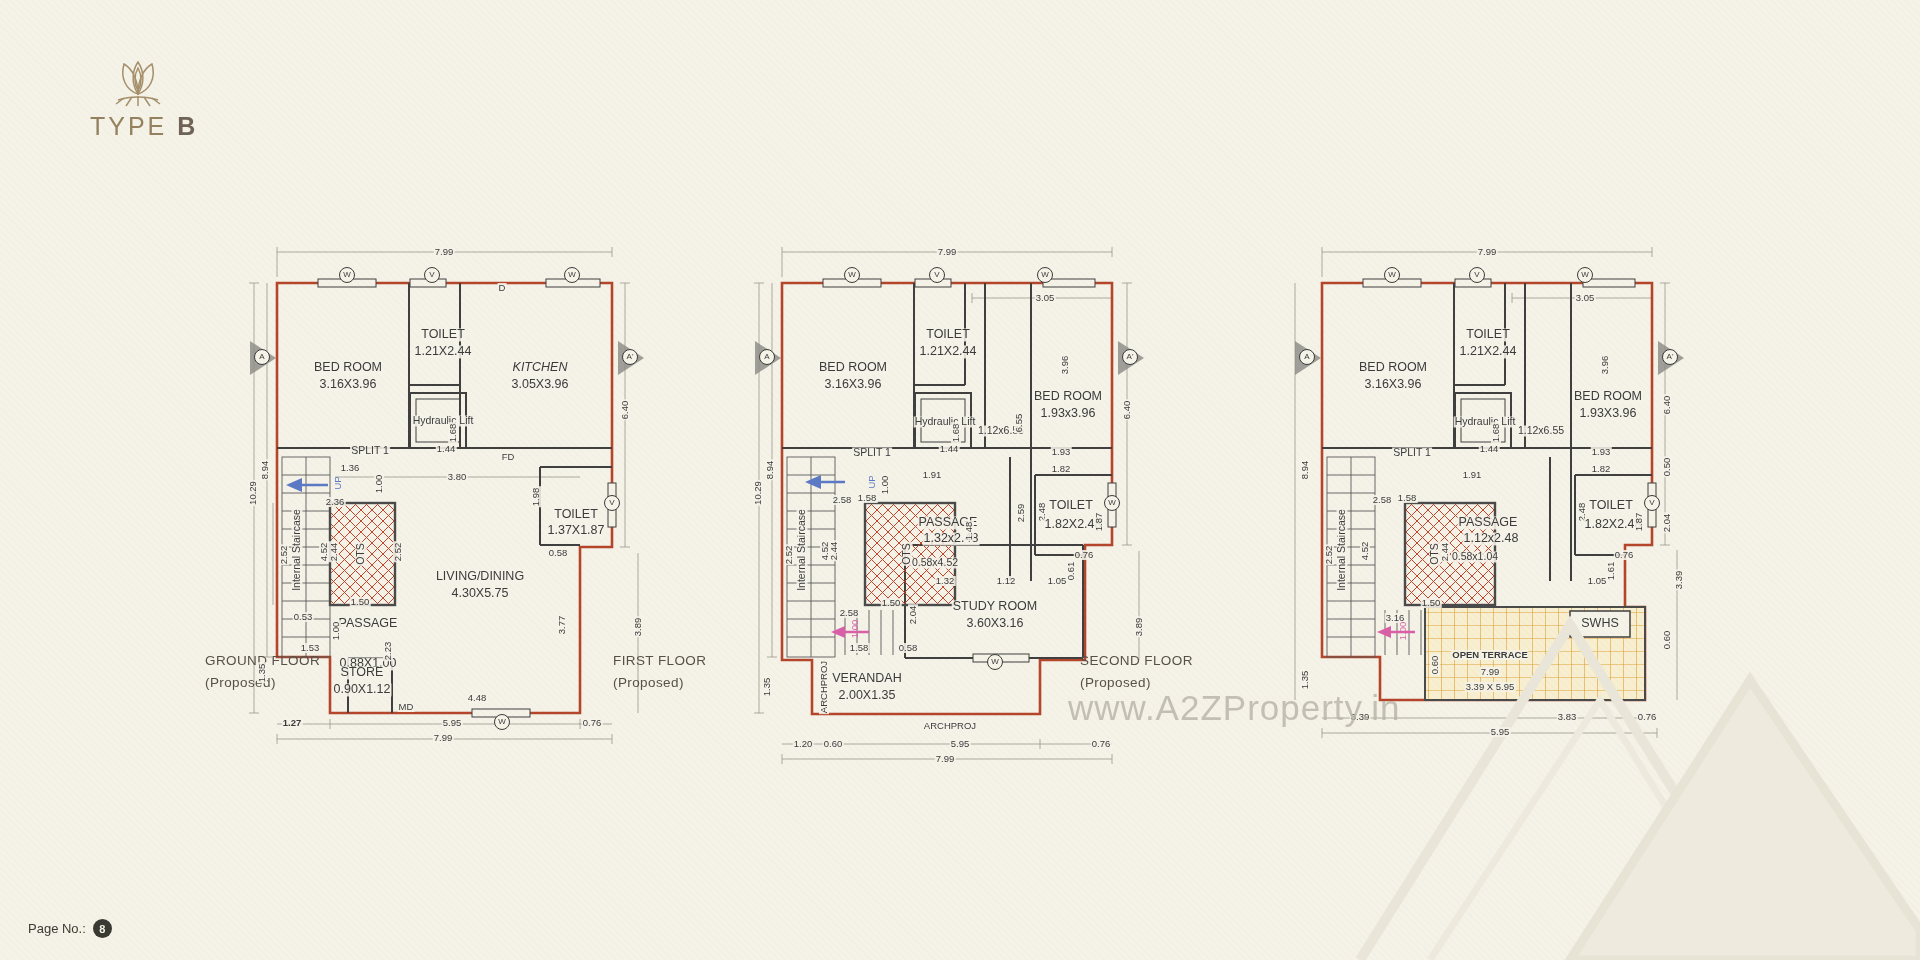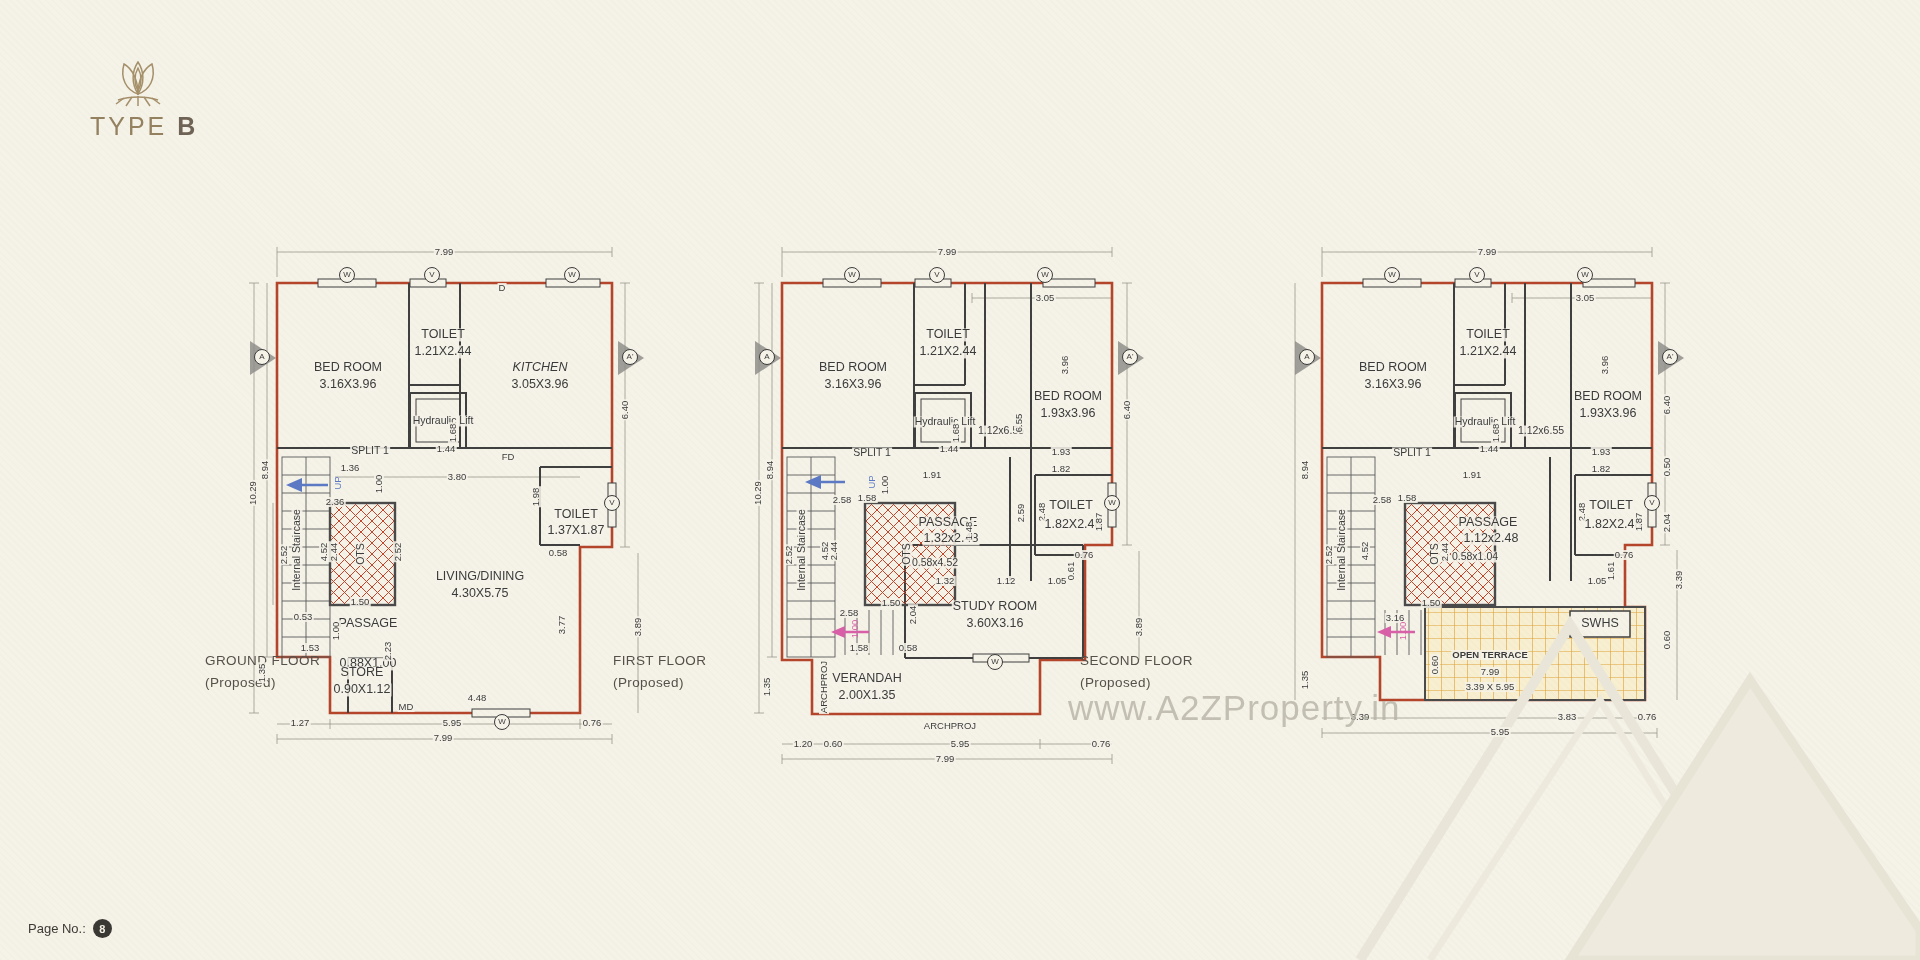--- a/index.html
+++ b/index.html
@@ -168,21 +168,21 @@
       <span class="ann room" style="left: 128px; top: 389px;">PASSAGE</span>
       <span class="ann room" style="left: 128px; top: 405px; margin-top: 24px;">0.88X1.00</span>
       <span class="ann rot" style="left: 96px; top: 396px;">1.00</span>
       <span class="ann" style="left: 70px; top: 413px;">1.53</span>
       <span class="ann rot" style="left: 148px; top: 416px;">2.23</span>
       <span class="ann room" style="left: 122px; top: 438px;">STORE</span>
       <span class="ann room" style="left: 122px; top: 455px;">0.90X1.12</span>
       <span class="ann rot" style="left: 22px; top: 438px;">1.35</span>
       <span class="ann" style="left: 166px; top: 472px;">MD</span>
       <span class="ann" style="left: 237px; top: 463px;">4.48</span>
-      <span class="ann" style="left: 60px; top: 488px;">1.27</span>
+      <span class="ann" style="left: 52px; top: 488px; font-weight: bold;">1.27</span>
       <span class="ann" style="left: 212px; top: 488px;">5.95</span>
       <span class="ann circ" style="left: 262px; top: 487px;">W</span>
       <span class="ann" style="left: 352px; top: 488px;">0.76</span>
       <span class="ann" style="left: 203px; top: 503px;">7.99</span>
       <span class="ann circ" style="left: 22px; top: 122px;">A</span>
       <span class="ann circ" style="left: 390px; top: 122px;">A'</span>
     </div>
 
   <div class="plan" style="left:745px">
     <svg width="420" height="545" viewBox="0 0 420 545">

